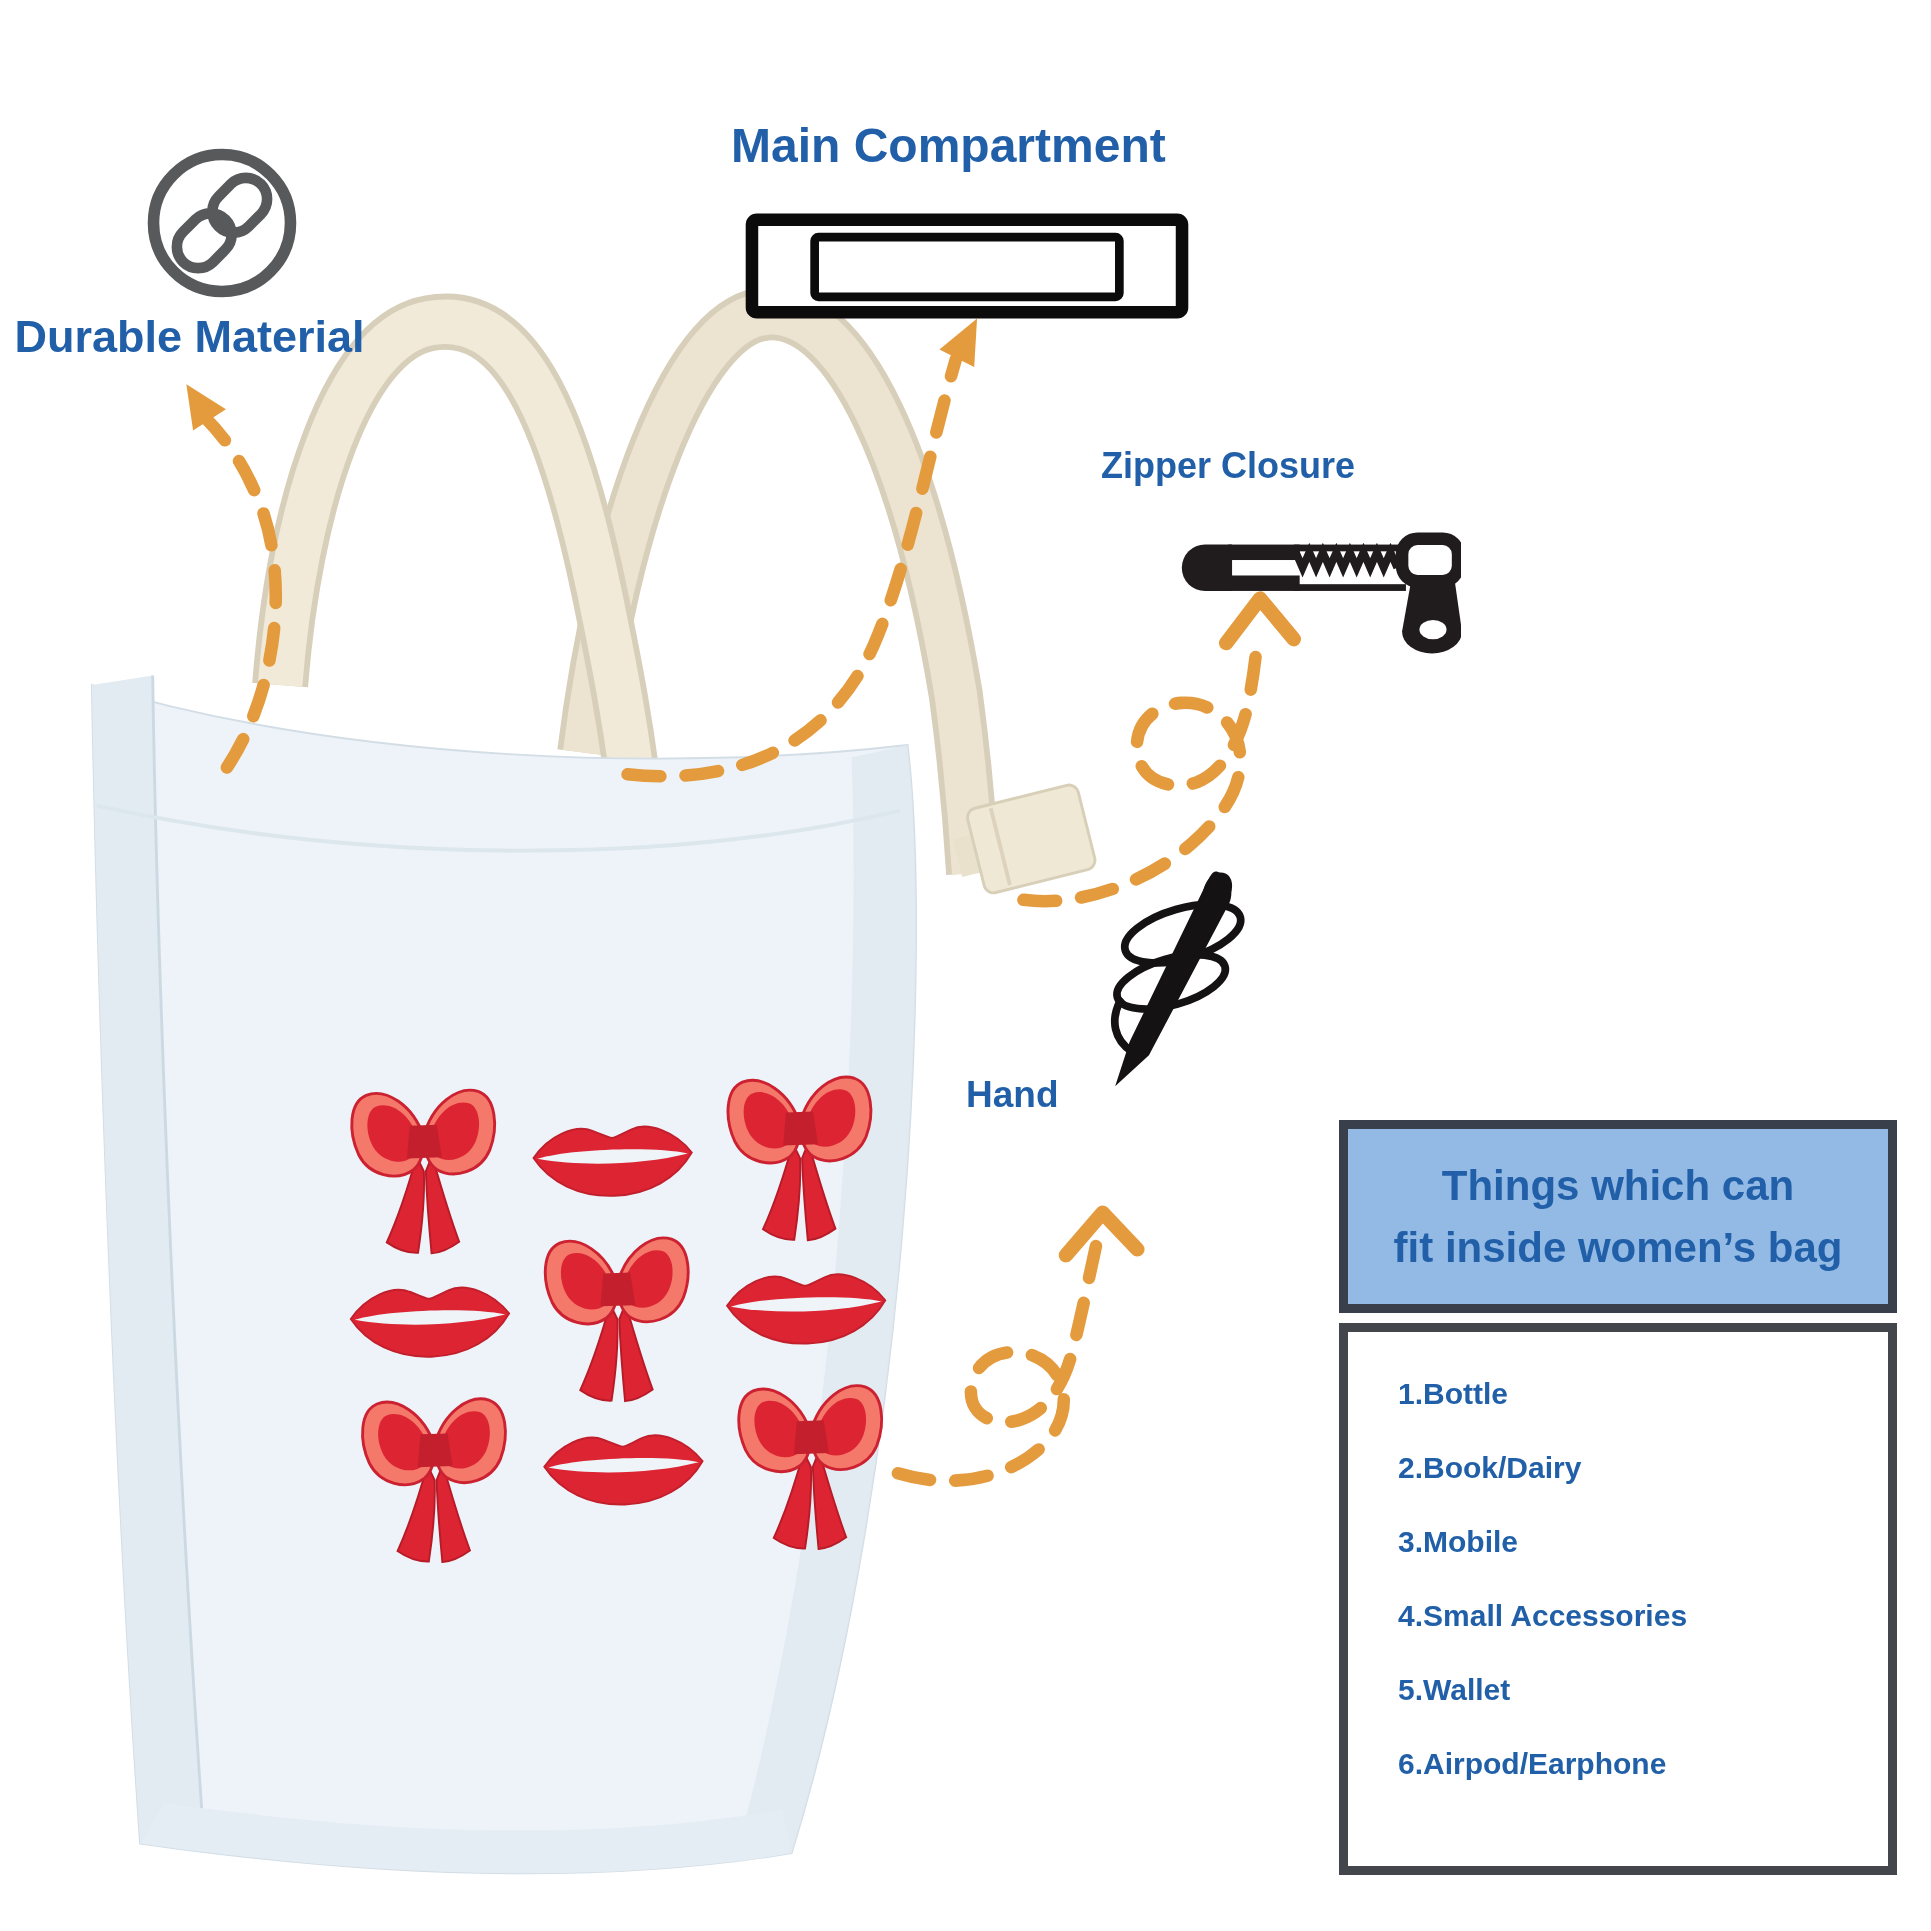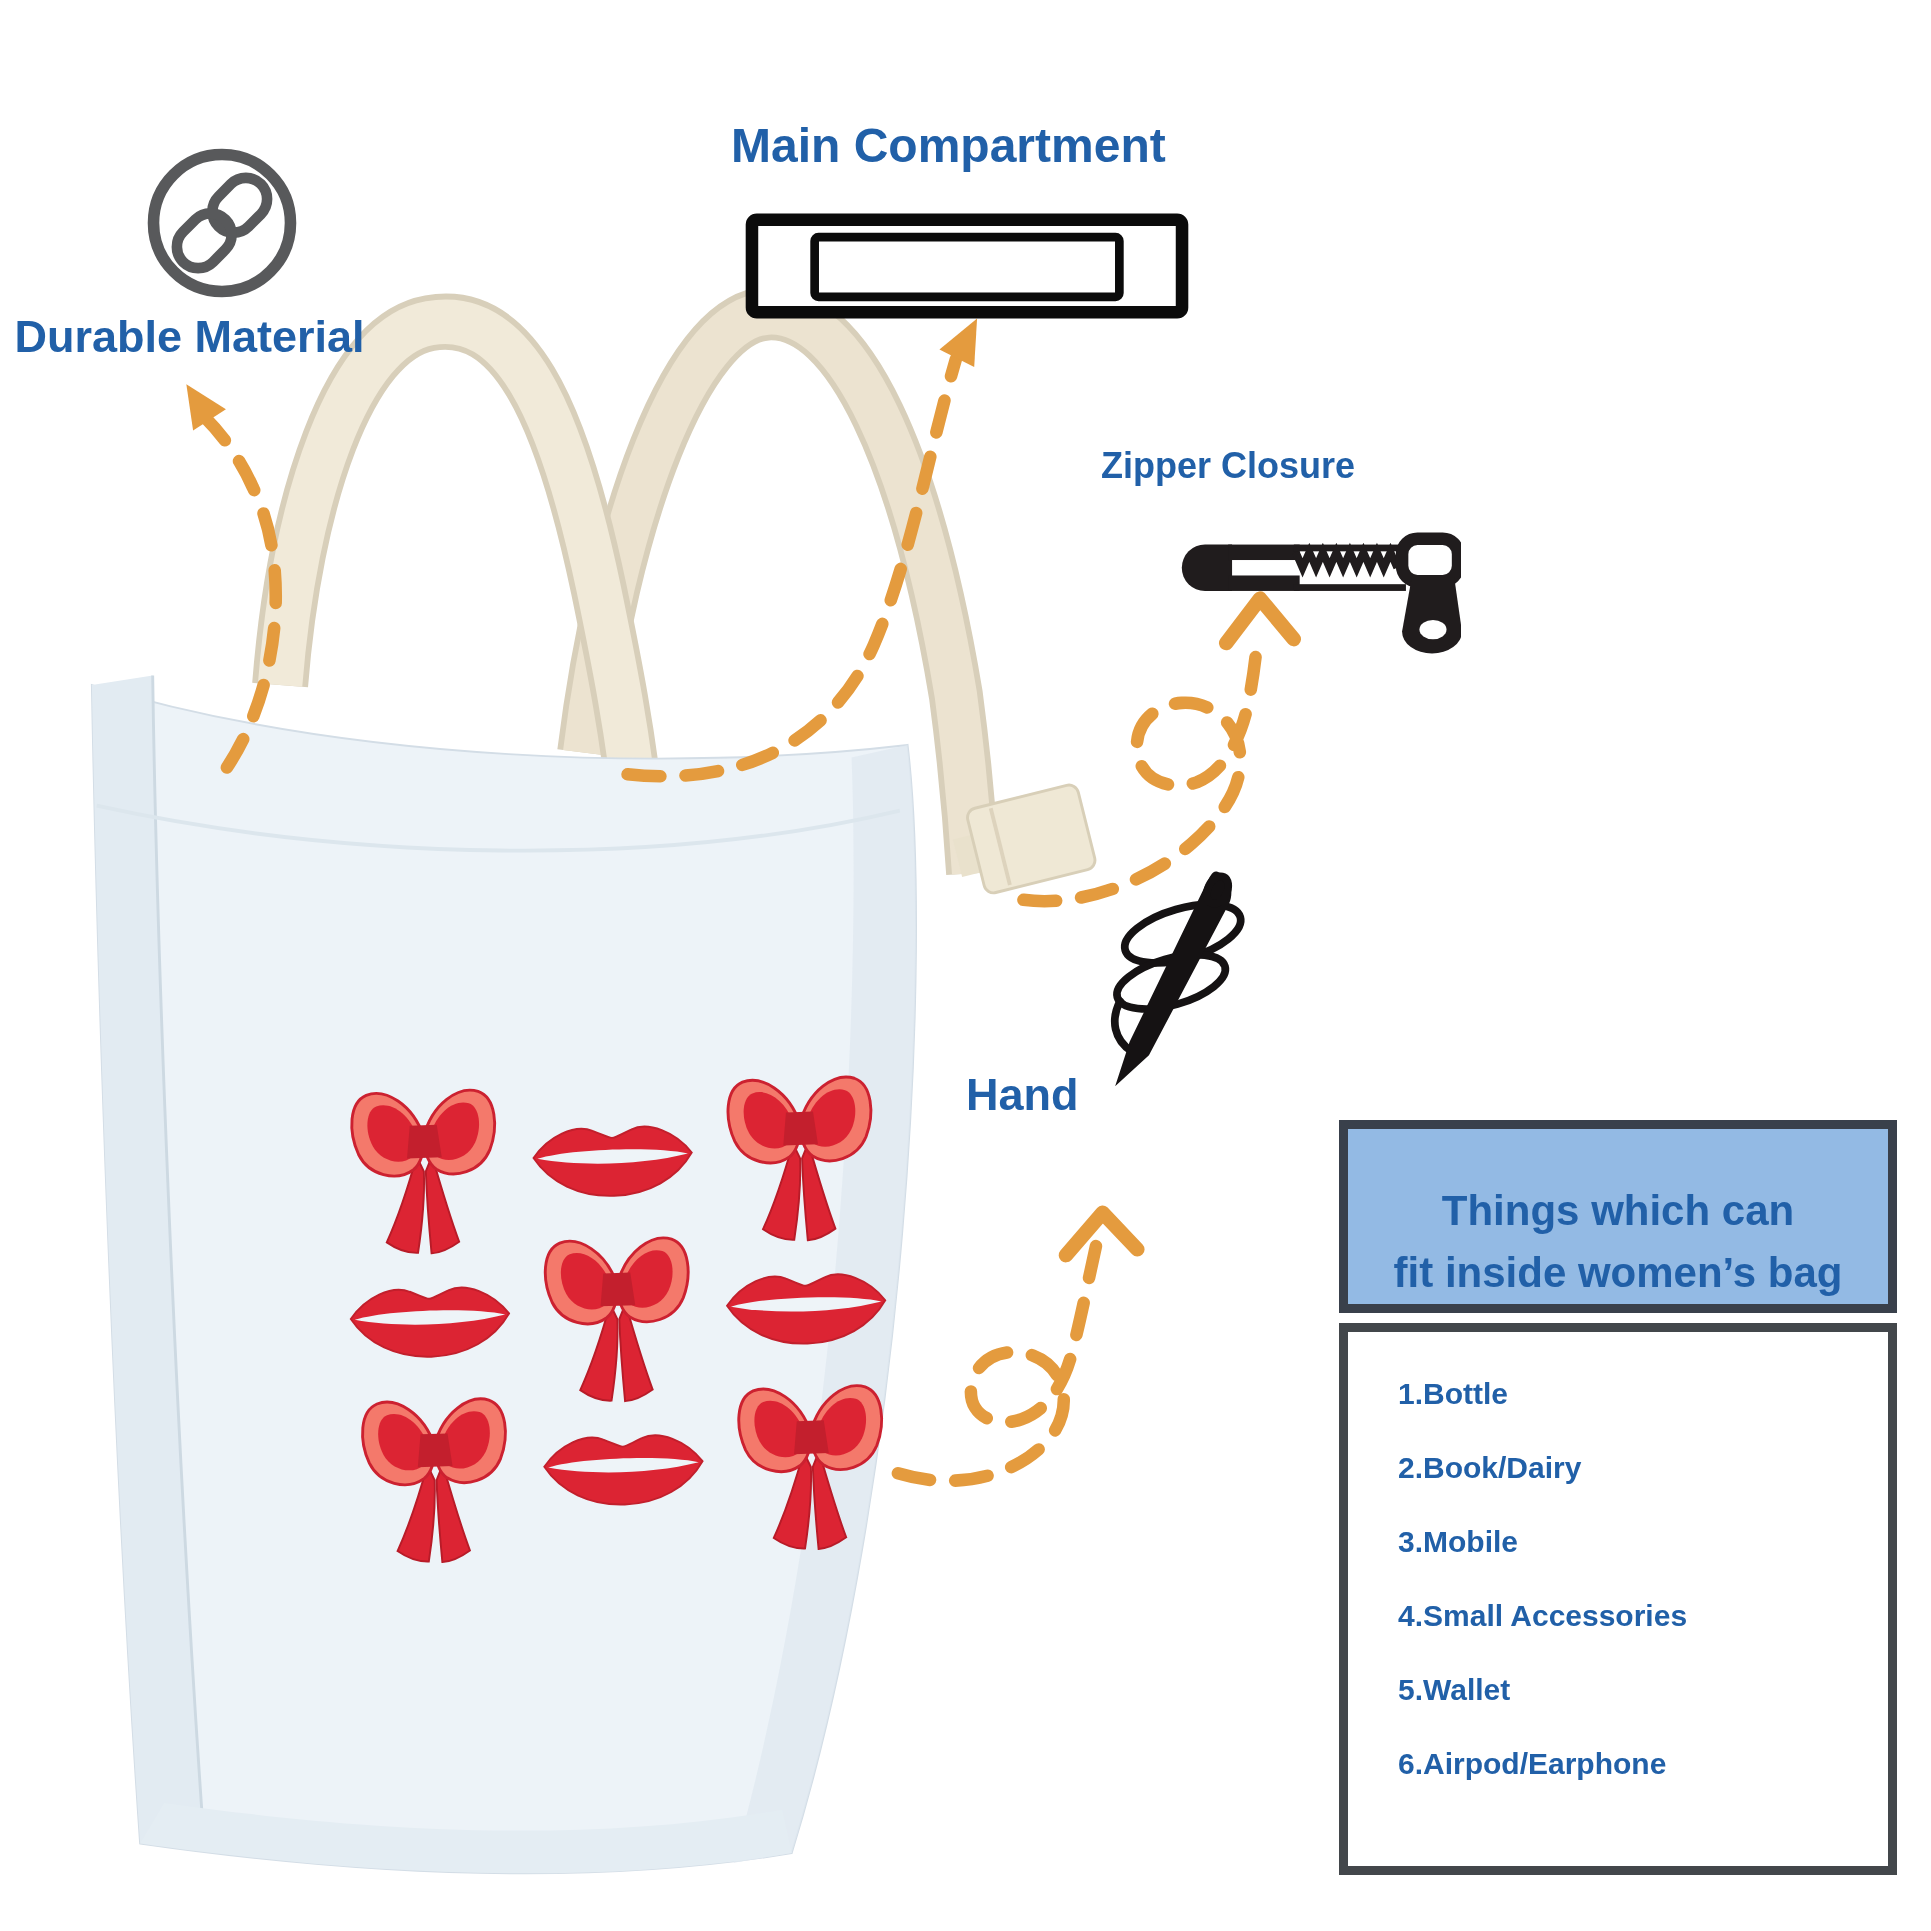--- a/index.html
+++ b/index.html
@@ -2,21 +2,21 @@
 <html><head>
 <meta charset="utf-8">
 <style>
   html,body{margin:0;padding:0;background:#ffffff;}
   .canvas{position:relative;width:1931px;height:1931px;background:#ffffff;overflow:hidden;
           font-family:"Liberation Sans", sans-serif;}
   .abs{position:absolute;}
   .feature-label{color:#2160a8;font-weight:bold;text-align:left;letter-spacing:0px;}
   .fit-box{position:absolute;left:1339px;top:1120px;width:558px;}
   .fit-header{box-sizing:border-box;border:9.7px solid #39404b;background:#93bae4;
-              height:193px;display:flex;flex-direction:column;justify-content:flex-end;
+              height:193px;display:flex;flex-direction:column;justify-content:center;
               text-align:center;color:#2160a8;font-weight:bold;font-size:42px;line-height:62px;}
   .fit-list{box-sizing:border-box;margin-top:9.7px;border:9.7px solid #43474b;background:#ffffff;
             height:552px;padding:25px 7.7px 0 50px;color:#2160a8;font-weight:bold;
             font-size:30px;line-height:74px;}
   svg{display:block;}
 </style>
 </head>
 <body>
 
 <div class="canvas">
@@ -122,21 +122,21 @@
 
   <svg class="abs" style="left:1091px;top:864px;" width="169" height="227" viewBox="0 0 175 235">
     <g stroke="#151213" stroke-width="8" fill="none" stroke-linecap="round">
       <ellipse cx="95" cy="72" rx="62" ry="26" transform="rotate(-16 95 72)"></ellipse>
       <ellipse cx="83" cy="122" rx="58" ry="24" transform="rotate(-16 83 122)"></ellipse>
       <path d="M30,142 C20,162 24,182 42,194"></path>
     </g>
     <path d="M131,8 C143,12 149,27 143,41 L60,198 L25,230 L40,184 L119,21 C123,13 126,6 131,8 Z" fill="#151213"></path>
     <ellipse cx="131" cy="27" rx="10" ry="15" transform="rotate(26 131 27)" fill="none" stroke="#151213" stroke-width="8"></ellipse>
   </svg>
-  <div class="abs feature-label" style="left:966px;top:1058px;width:304px;font-size:45px;line-height:73px;">
+  <div class="abs feature-label" style="left:966px;top:1058px;width:304px;font-size:37px;line-height:73px;">
     <div>Hand</div>
   </div>
 
   <div class="fit-box">
     <div class="fit-header">
       <div>Things which can</div>
       <div>fit inside women’s bag</div>
     </div>
     <div class="fit-list">
       <div class="fit-item">1.Bottle</div>

